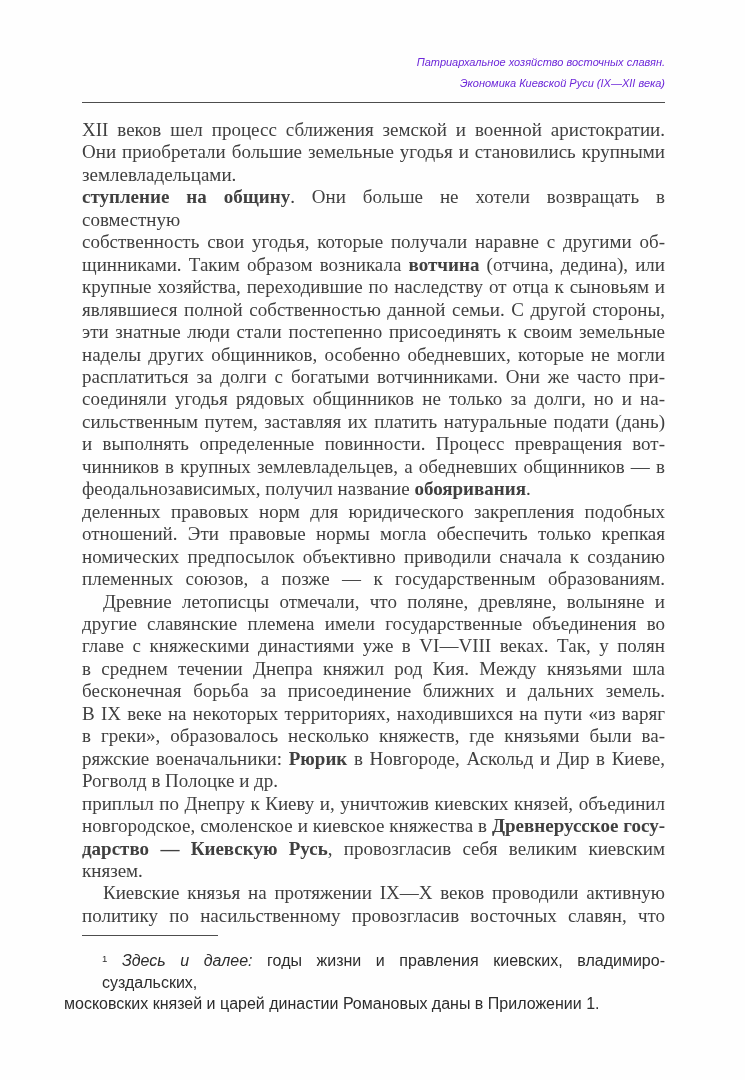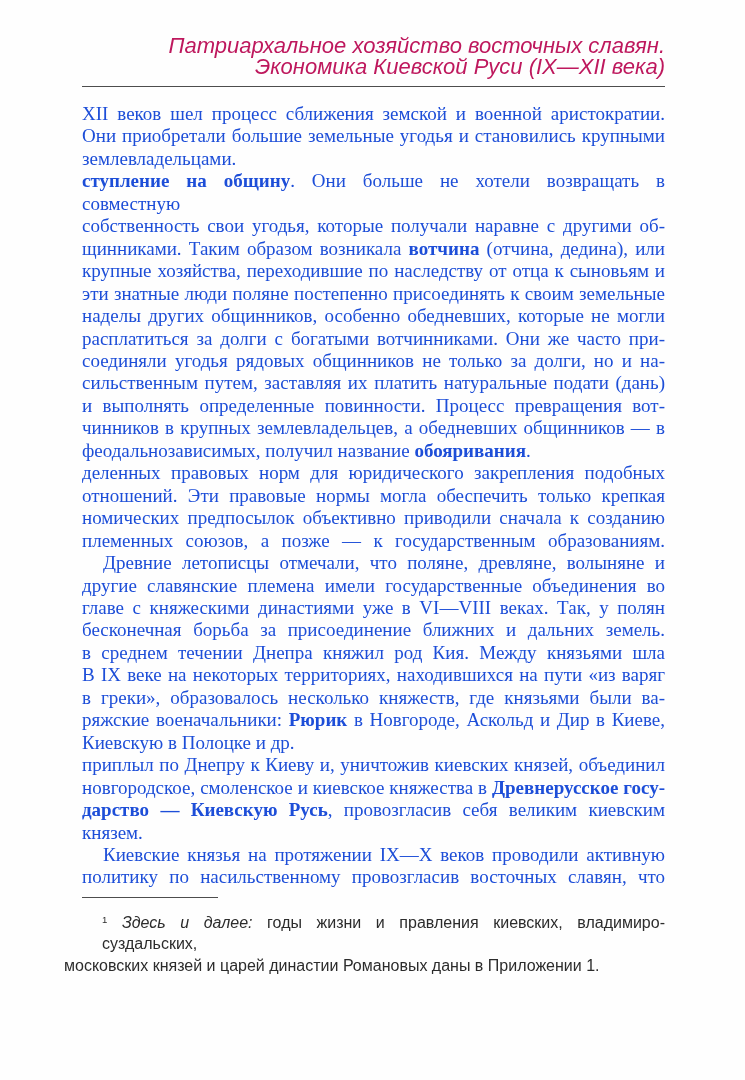--- a/index.html
+++ b/index.html
@@ -14,40 +14,40 @@
     background: #fefefe;
     overflow: hidden;
     box-sizing: border-box;
   }
   .col {
     margin-left: 82px;
     margin-right: 80px;
   }
   
   .running-head {
-    padding-top: 36px;
+    padding-top: 52px;
     text-align: right;
     font-family: "Liberation Sans", "DejaVu Sans", sans-serif;
     font-style: italic;
-    font-size: 22px;
+    font-size: 11px;
     line-height: 20.5px;
-    color: #be185d;
+    color: #6d28d9;
   }
   .header-rule {
     margin-top: 9px;
     border-top: 1.4px solid #4d4d4d;
     height: 0;
   }
   
   .body-text {
     margin-top: 16px;
     font-family: "Liberation Serif", "DejaVu Serif", serif;
     font-size: 19px;
     line-height: 22.45px;
-    color: #1d4ed8;
+    color: #404040;
   }
   .line {
     text-align: justify;
     text-align-last: justify;
     white-space: normal;
   }
   .line.last {
     text-align-last: auto;
   }
   .line.indent {
@@ -95,45 +95,46 @@
         <div class="paragraph">
           <div class="line"><span>XII веков шел процесс сближения земской и военной аристократии.</span></div>
           <div class="line"><span>Они приобретали большие земельные угодья и становились крупными</span></div>
           <div class="line last"><span>землевладельцами.</span></div>
         </div>
         <div class="paragraph">
           <div class="line"><span class="b">ступление на общину</span><span>. Они больше не хотели возвращать в совместную</span></div>
           <div class="line"><span>собственность свои угодья, которые получали наравне с другими об-</span></div>
           <div class="line"><span>щинниками. Таким образом возникала </span><span class="b">вотчина</span><span> (отчина, дедина), или</span></div>
           <div class="line"><span>крупные хозяйства, переходившие по наследству от отца к сыновьям и</span></div>
-          <div class="line"><span>эти знатные люди поляне постепенно присоединять к своим земельные</span></div>
+          <div class="line"><span>являвшиеся полной собственностью данной семьи. С другой стороны,</span></div>
+          <div class="line"><span>эти знатные люди стали постепенно присоединять к своим земельные</span></div>
           <div class="line"><span>наделы других общинников, особенно обедневших, которые не могли</span></div>
           <div class="line"><span>расплатиться за долги с богатыми вотчинниками. Они же часто при-</span></div>
           <div class="line"><span>соединяли угодья рядовых общинников не только за долги, но и на-</span></div>
           <div class="line"><span>сильственным путем, заставляя их платить натуральные подати (дань)</span></div>
           <div class="line"><span>и выполнять определенные повинности. Процесс превращения вот-</span></div>
           <div class="line"><span>чинников в крупных землевладельцев, а обедневших общинников — в</span></div>
           <div class="line last"><span>феодальнозависимых, получил название </span><span class="b">обояривания</span><span>.</span></div>
         </div>
         <div class="paragraph">
           <div class="line"><span>деленных правовых норм для юридического закрепления подобных</span></div>
           <div class="line"><span>отношений. Эти правовые нормы могла обеспечить только крепкая</span></div>
           <div class="line"><span>номических предпосылок объективно приводили сначала к созданию</span></div>
           <div class="line"><span>племенных союзов, а позже — к государственным образованиям.</span></div>
         </div>
         <div class="paragraph">
           <div class="line indent"><span>Древние летописцы отмечали, что поляне, древляне, волыняне и</span></div>
           <div class="line"><span>другие славянские племена имели государственные объединения во</span></div>
           <div class="line"><span>главе с княжескими династиями уже в VI—VIII веках. Так, у полян</span></div>
+          <div class="line"><span>в среднем течении Днепра княжил род Кия. Между князьями шла</span></div>
           <div class="line"><span>бесконечная борьба за присоединение ближних и дальних земель.</span></div>
-          <div class="line"><span>в среднем течении Днепра княжил род Кия. Между князьями шла</span></div>
           <div class="line"><span>В IX веке на некоторых территориях, находившихся на пути «из варяг</span></div>
           <div class="line"><span>в греки», образовалось несколько княжеств, где князьями были ва-</span></div>
           <div class="line"><span>ряжские военачальники: </span><span class="b">Рюрик</span><span> в Новгороде, Аскольд и Дир в Киеве,</span></div>
-          <div class="line last"><span>Киевскую в Полоцке и др.</span></div>
+          <div class="line last"><span>Рогволд в Полоцке и др.</span></div>
         </div>
         <div class="paragraph">
           <div class="line"><span>приплыл по Днепру к Киеву и, уничтожив киевских князей, объединил</span></div>
           <div class="line"><span>новгородское, смоленское и киевское княжества в </span><span class="b">Древнерусское госу-</span></div>
           <div class="line"><span class="b">дарство — Киевскую Русь</span><span>, провозгласив себя великим киевским князем.</span></div>
         </div>
         <div class="paragraph">
           <div class="line indent"><span>Киевские князья на протяжении IX—X веков проводили активную</span></div>
           <div class="line"><span>политику по насильственному провозгласив восточных славян, что</span></div>
         </div>

